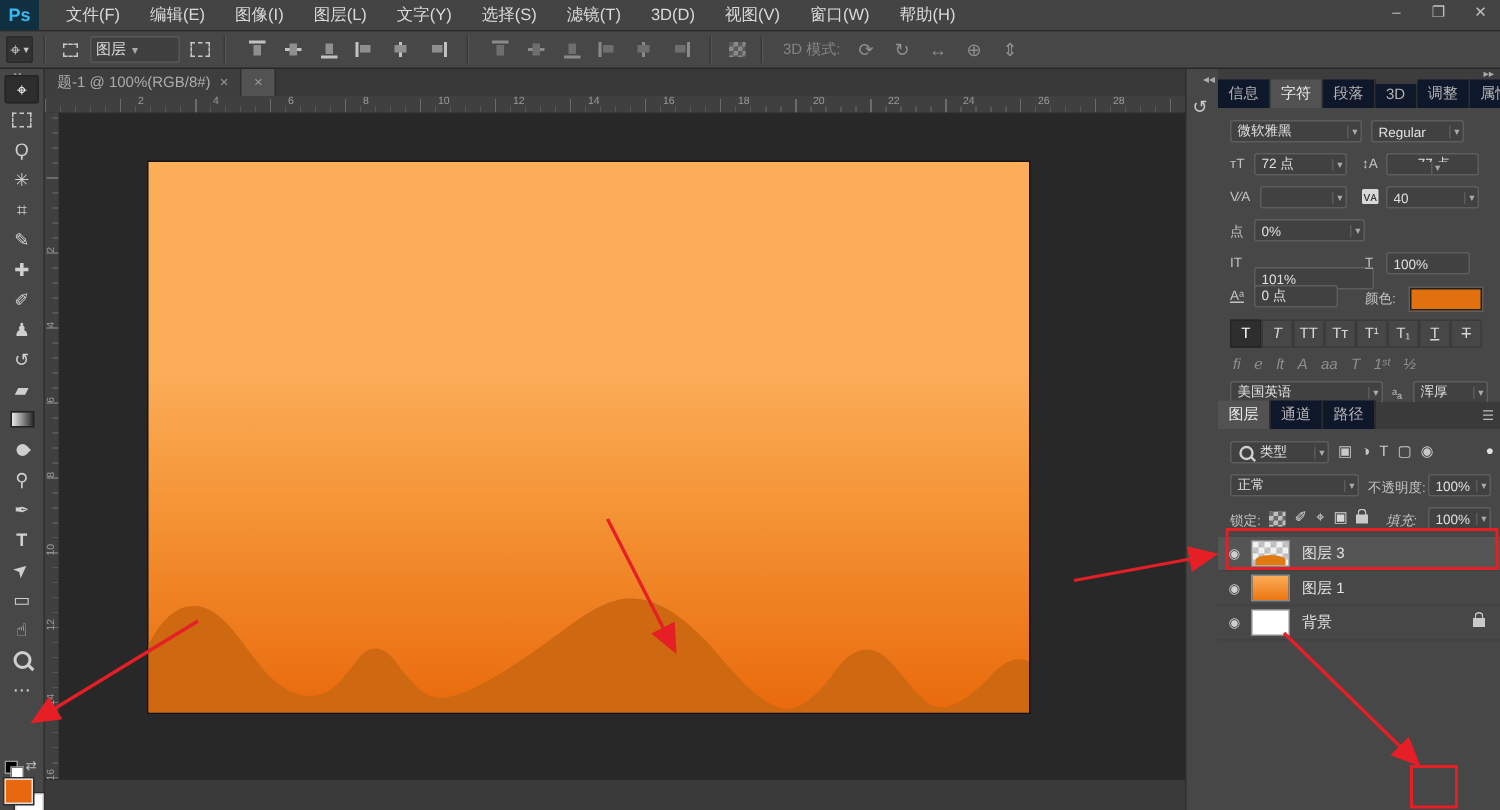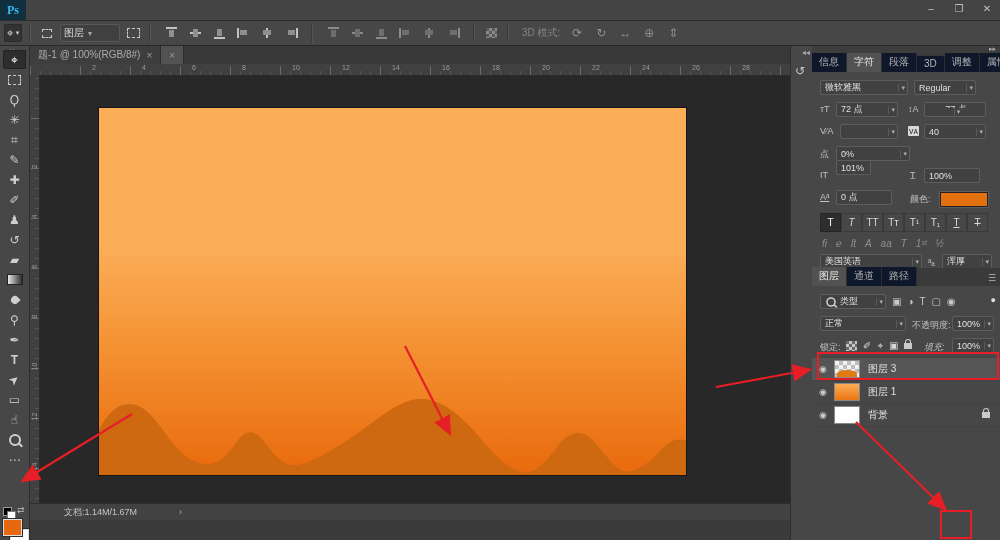--- a/index.html
+++ b/index.html
@@ -2,21 +2,21 @@
 <html><head>
 <meta charset="utf-8">
 <style>
   html,body{margin:0;padding:0;background:#222;}
   body{font-family:"Liberation Sans","DejaVu Sans",sans-serif;-webkit-font-smoothing:antialiased;}
   #app{position:relative;width:1000px;height:540px;background:#3b3b3b;overflow:hidden;color:#d6d6d6;font-size:11px;}
   .abs{position:absolute;}
 
   
   #menubar{position:absolute;left:0;top:0;width:1000px;height:20px;background:#444444;border-bottom:1px solid #2a2a2a;display:flex;align-items:center;}
-  #pslogo{width:26px;height:20px;background:#10303f;color:#39b9f2;font-weight:bold;font-size:12px;display:flex;align-items:center;justify-content:center;font-family:Liberation Serif, serif;}
+  #pslogo{width:26px;height:20px;background:#10303f;color:#39b9f2;font-weight:bold;font-size:12px;display:flex;align-items:center;justify-content:center;}
   #menu-items{display:flex;height:20px;align-items:center;margin-left:8px;}
   .menu-item{padding:0 10px;font-size:11px;color:#dadada;line-height:20px;cursor:default;}
   #wincontrols{position:absolute;right:6px;top:0;display:flex;gap:14px;color:#c0c0c0;font-size:10px;line-height:18px;}
   #wincontrols span{width:14px;text-align:center;}
 
   
   #optionsbar{position:absolute;left:0;top:21px;width:1000px;height:25px;background:#474747;border-bottom:1px solid #282828;display:flex;align-items:center;gap:4px;padding-left:4px;box-sizing:border-box;color:#c9c9c9;}
   .obtn{height:18px;min-width:18px;display:flex;align-items:center;justify-content:center;border-radius:2px;font-size:12px;color:#c9c9c9;}
   .obtn.pressed{background:#333;box-shadow:inset 0 0 0 1px #2a2a2a;}
   .osep{width:1px;height:18px;background:#383838;border-right:1px solid #555;margin:0 3px;}
@@ -130,20 +130,33 @@
   
   #anno{position:absolute;left:0;top:0;z-index:50;pointer-events:none;}
 </style>
 </head>
 <body>
 
 <div id="app">
 
   <div id="menubar">
     <div id="pslogo">Ps</div>
+    <div id="menu-items">
+        <span class="menu-item">文件(F)</span>
+        <span class="menu-item">编辑(E)</span>
+        <span class="menu-item">图像(I)</span>
+        <span class="menu-item">图层(L)</span>
+        <span class="menu-item">文字(Y)</span>
+        <span class="menu-item">选择(S)</span>
+        <span class="menu-item">滤镜(T)</span>
+        <span class="menu-item">3D(D)</span>
+        <span class="menu-item">视图(V)</span>
+        <span class="menu-item">窗口(W)</span>
+        <span class="menu-item">帮助(H)</span>
+      </div>
     <div id="wincontrols">
       <span>–</span>
       <span>❐</span>
       <span>✕</span>
     </div>
   </div>
 
   <div id="optionsbar">
     <span class="obtn pressed">⌖<span style="font-size:7px;margin-left:2px;">▾</span></span>
     <span class="osep"></span>
@@ -327,24 +340,20 @@
         <span class="vnum" style="top: 288px;">10</span>
         <span class="vnum" style="top: 338px;">12</span>
         <span class="vnum" style="top: 388px;">14</span>
         <span class="vnum" style="top: 438px;">16</span>
       </div>
     <div id="canvas" style="background: linear-gradient(rgb(251, 173, 88) 0%, rgb(251, 173, 88) 38%, rgb(244, 147, 52) 64%, rgb(233, 106, 12) 100%);">
       <svg viewBox="0 0 587 367" preserveAspectRatio="none">
         <path id="mountains" d="M0 322 C 8 306, 18 296, 30 296 C 50 296, 62 322, 78 340 C 88 351, 98 356, 108 356 C 122 356, 130 344, 140 331 C 147 322, 155 322, 163 331 C 172 342, 180 355, 192 357 C 210 360, 250 332, 278 311 C 296 298, 308 291, 322 291 C 342 291, 362 307, 382 331 C 396 348, 410 361, 422 364 C 434 367, 446 356, 458 339 C 468 325, 480 321, 490 329 C 500 337, 508 352, 520 361 C 532 369, 548 357, 562 342 C 572 331, 580 330, 587 333 L 587 367 L 0 367 Z" fill="#ce6811"></path>
       </svg>
     </div>
-    <div id="statusbar">
-      <span class="sbtext">文档:1.14M/1.67M</span>
-      <span class="sbarrow">›</span>
-    </div>
     <div id="docbottom"></div>
   </div>
 
   <div id="collapsedock">
     <span class="chev">◂◂</span>
     <span class="hist">↺</span>
   </div>
 
   <div id="rightpanel">
     <div id="rp-top">
@@ -392,21 +401,21 @@
           <span class="dda">▾</span>
         </div>
 
       <span class="fico" style="left:8px;top:76px;">点</span>
       <div class="dd abs" style="left:24px;top:74px;width:74px;">
           <span class="ddv">0%</span>
           <span class="dda">▾</span>
         </div>
 
       <span class="fico" style="left:8px;top:98px;">IT</span>
-      <div class="inp abs" style="left:24px;top:88px;width:35px;">
+      <div class="inp abs" style="left:24px;top:106px;width:80px;">
           <span>101%</span>
         </div>
       <span class="fico" style="left:98px;top:98px;">T̲</span>
       <div class="inp abs" style="left:112px;top:96px;width:56px;">
           <span>100%</span>
         </div>
 
       <span class="fico" style="left:8px;top:120px;text-decoration:underline;">Aᵃ</span>
       <div class="inp abs" style="left:24px;top:118px;width:56px;">
           <span>0 点</span>

